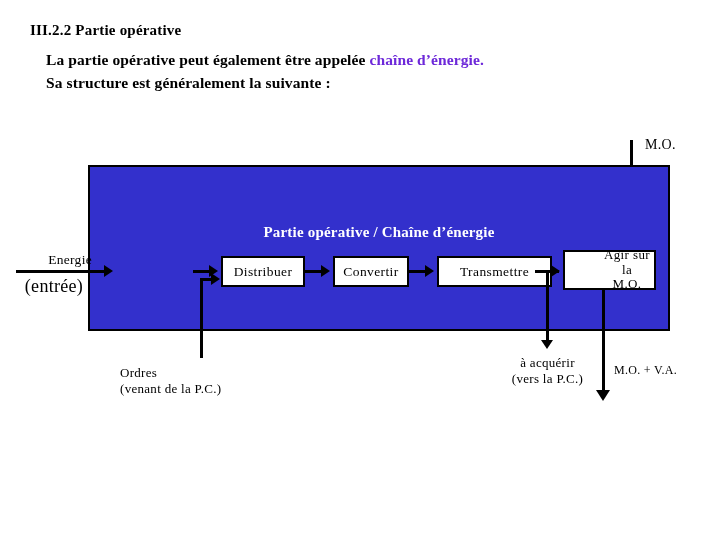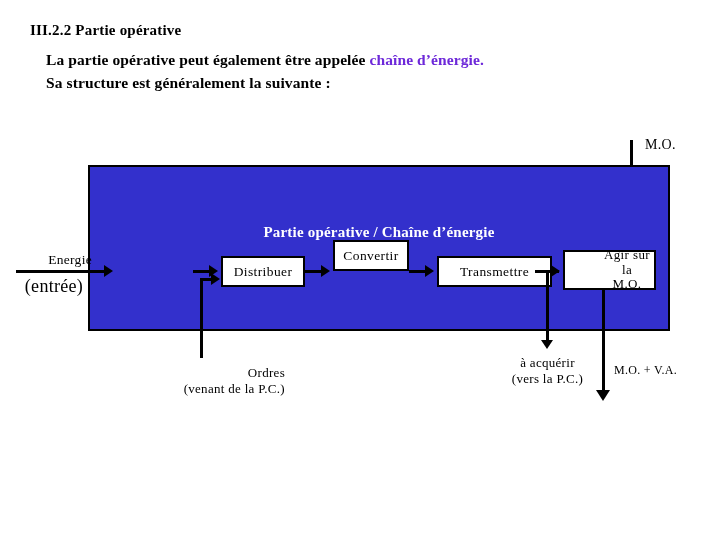--- a/index.html
+++ b/index.html
@@ -75,21 +75,21 @@
     align-items: center;
     justify-content: center;
     text-align: center;
     font-size: 13.5px;
     line-height: 1.15;
     letter-spacing: 0.4px;
     color: #000000;
   }
   .fbox-alimenter   { left: 113px; top: 256px; width: 80px;  height: 31px; }
   .fbox-distribuer  { left: 221px; top: 256px; width: 84px;  height: 31px; }
-  .fbox-convertir   { left: 333px; top: 240px; width: 76px;  height: 31px; }
+  .fbox-convertir   { left: 333px; top: 256px; width: 76px;  height: 31px; }
   .fbox-transmettre { left: 437px; top: 256px; width: 115px;  height: 31px; }
   .fbox-agir        { left: 563px; top: 250px; width: 93px;  height: 40px; font-size: 13px; padding-left: 35px; }
 
   
   .hline {
     position: absolute;
     height: 3px;
     background: #000000;
   }
   .vline {
@@ -124,21 +124,21 @@
     letter-spacing: 0.3px;
     white-space: nowrap;
     line-height: 1.25;
     color: #000000;
   }
   .lbl-center { text-align: center; }
 
   .lbl-mo-top      { left: 645px; top: 136px; font-size: 14px; }
   .lbl-energie     { left: 16px;  top: 252px; width: 76px; text-align: right; font-size: 13.5px; }
   .lbl-entree      { left: 16px;  top: 275px; width: 76px; text-align: center; font-size: 18px; }
-  .lbl-ordres      { left: 120px; top: 365px; width: 165px; text-align: right; }
+  .lbl-ordres      { left: 120px; top: 365px; width: 165px; text-align: left; }
   .lbl-grandeurs   { left: 485px; top: 355px; width: 125px; text-align: center; }
   .lbl-movaa       { left: 614px; top: 363px; font-size: 12px; }
 </style>
 </head>
 <body>
 
 <div id="page">
 
   <div class="heading">III.2.2  Partie opérative</div>
 

